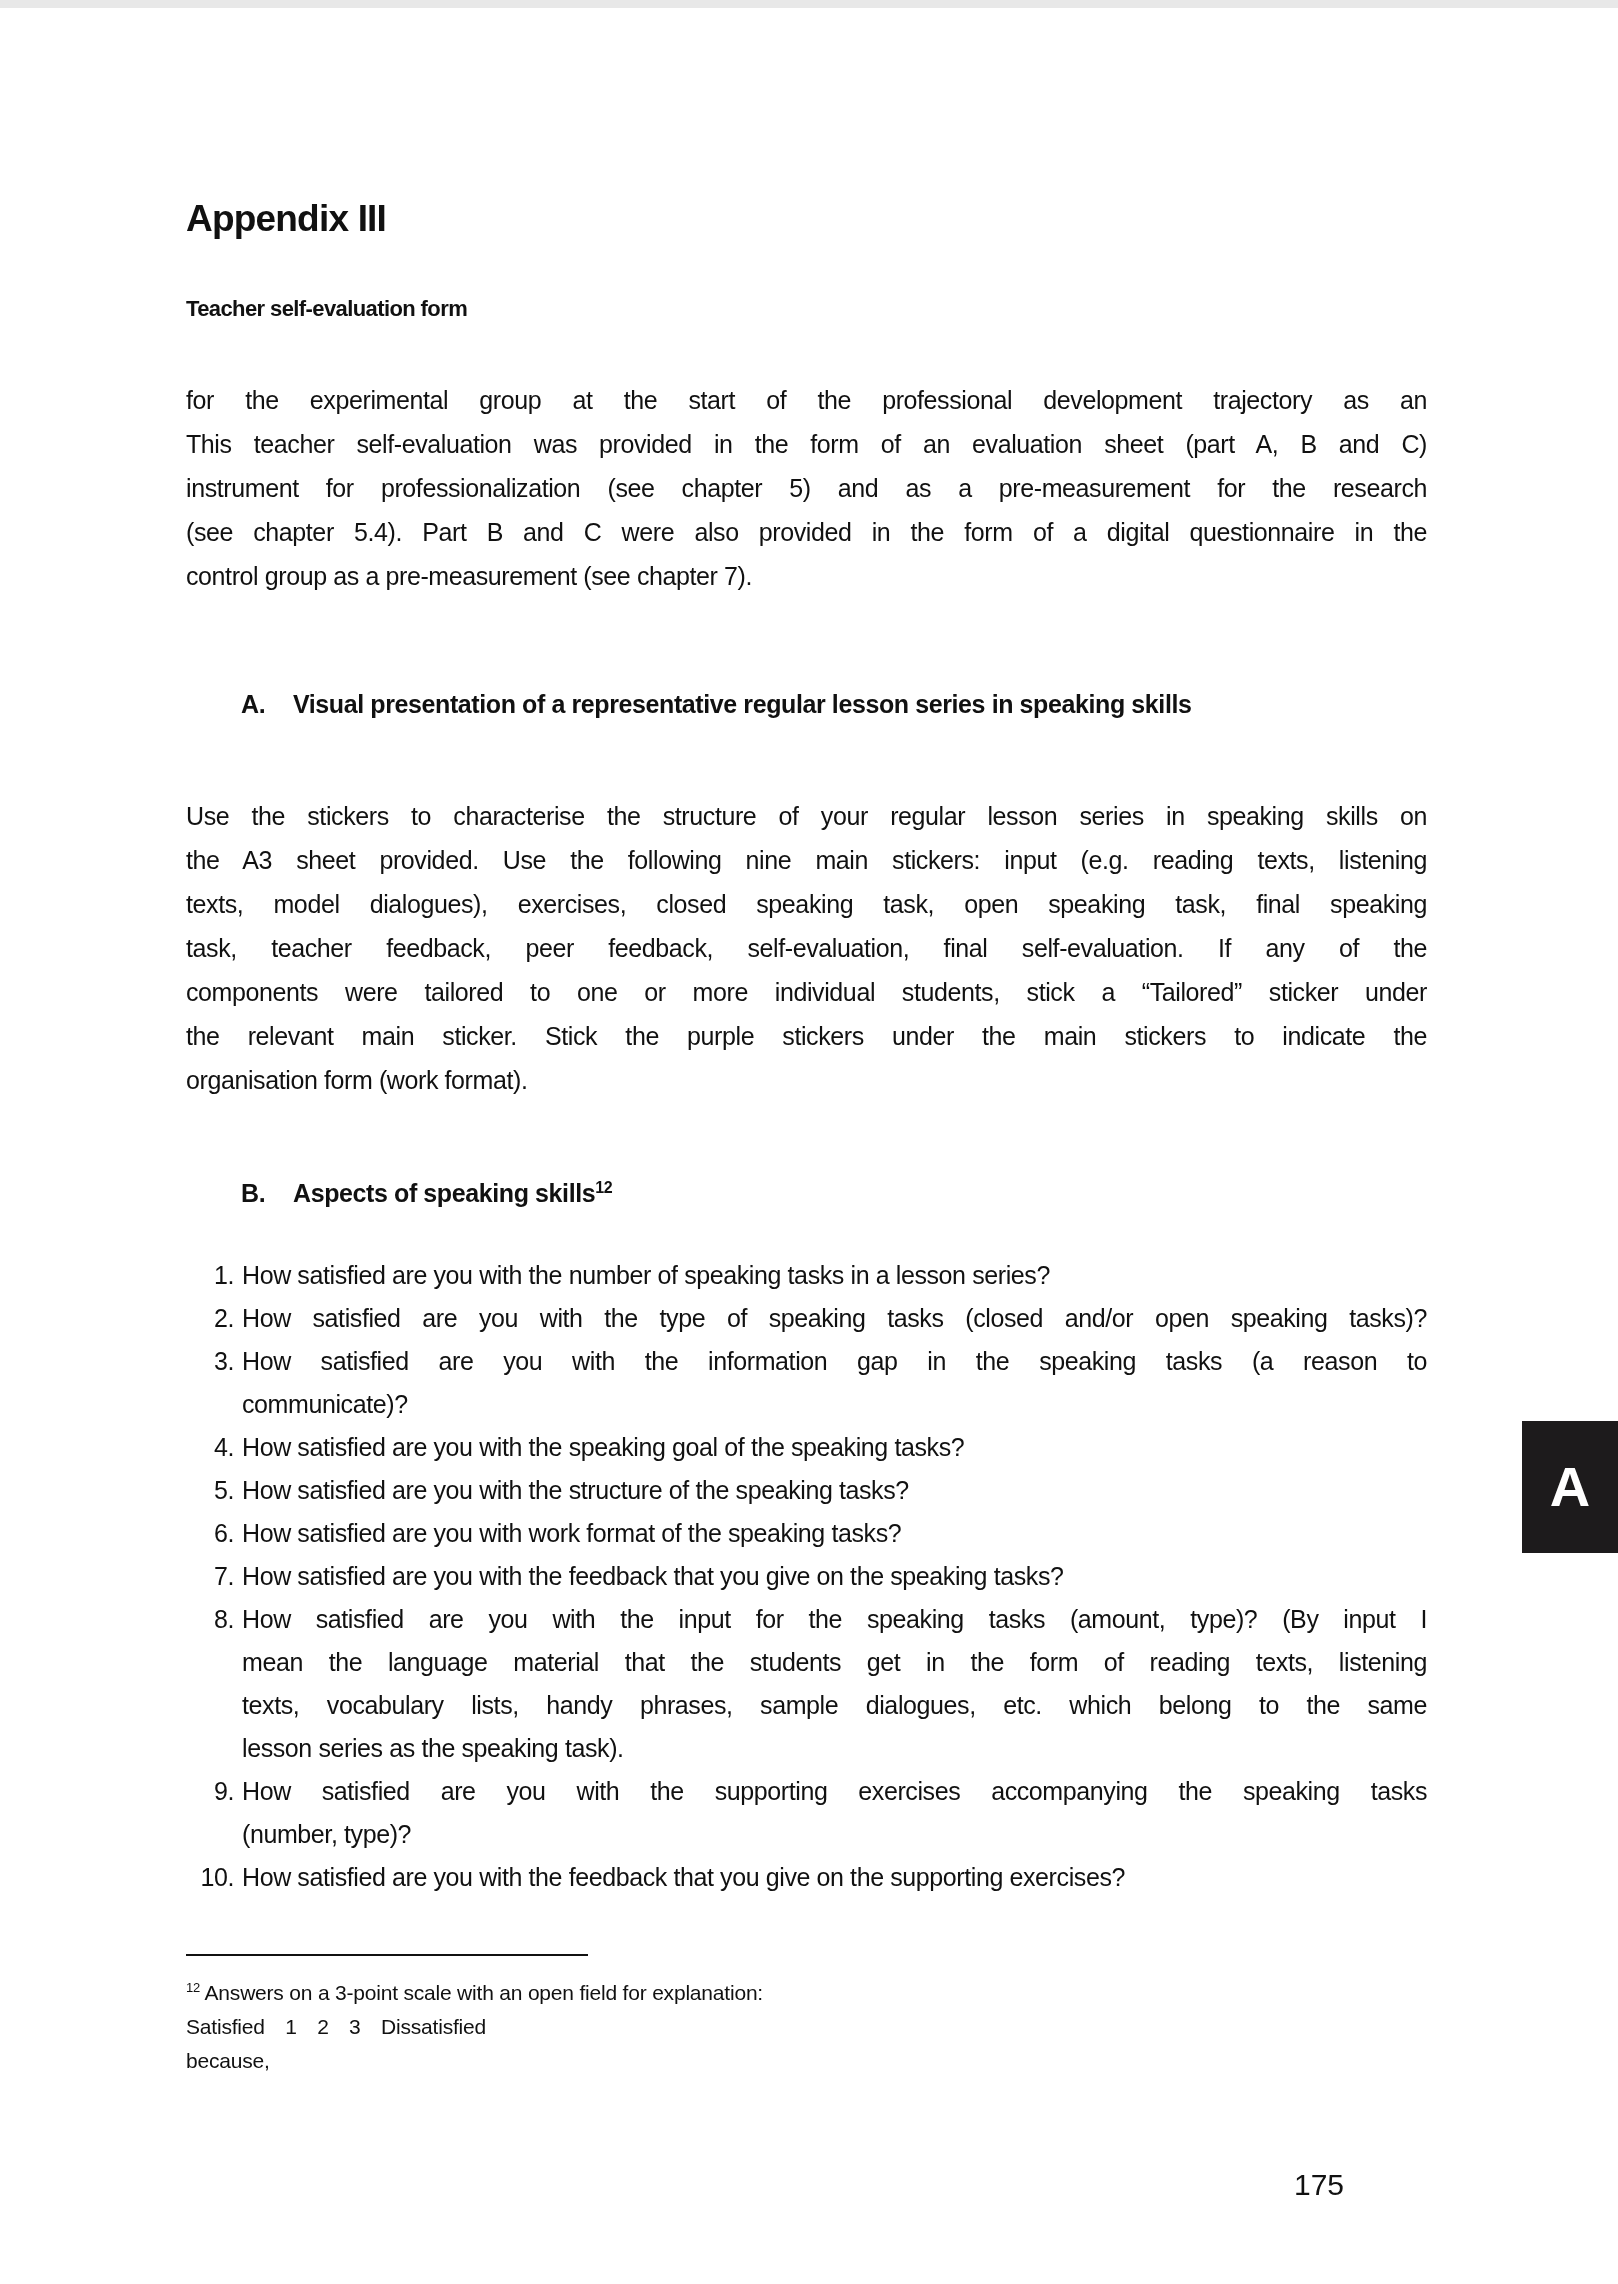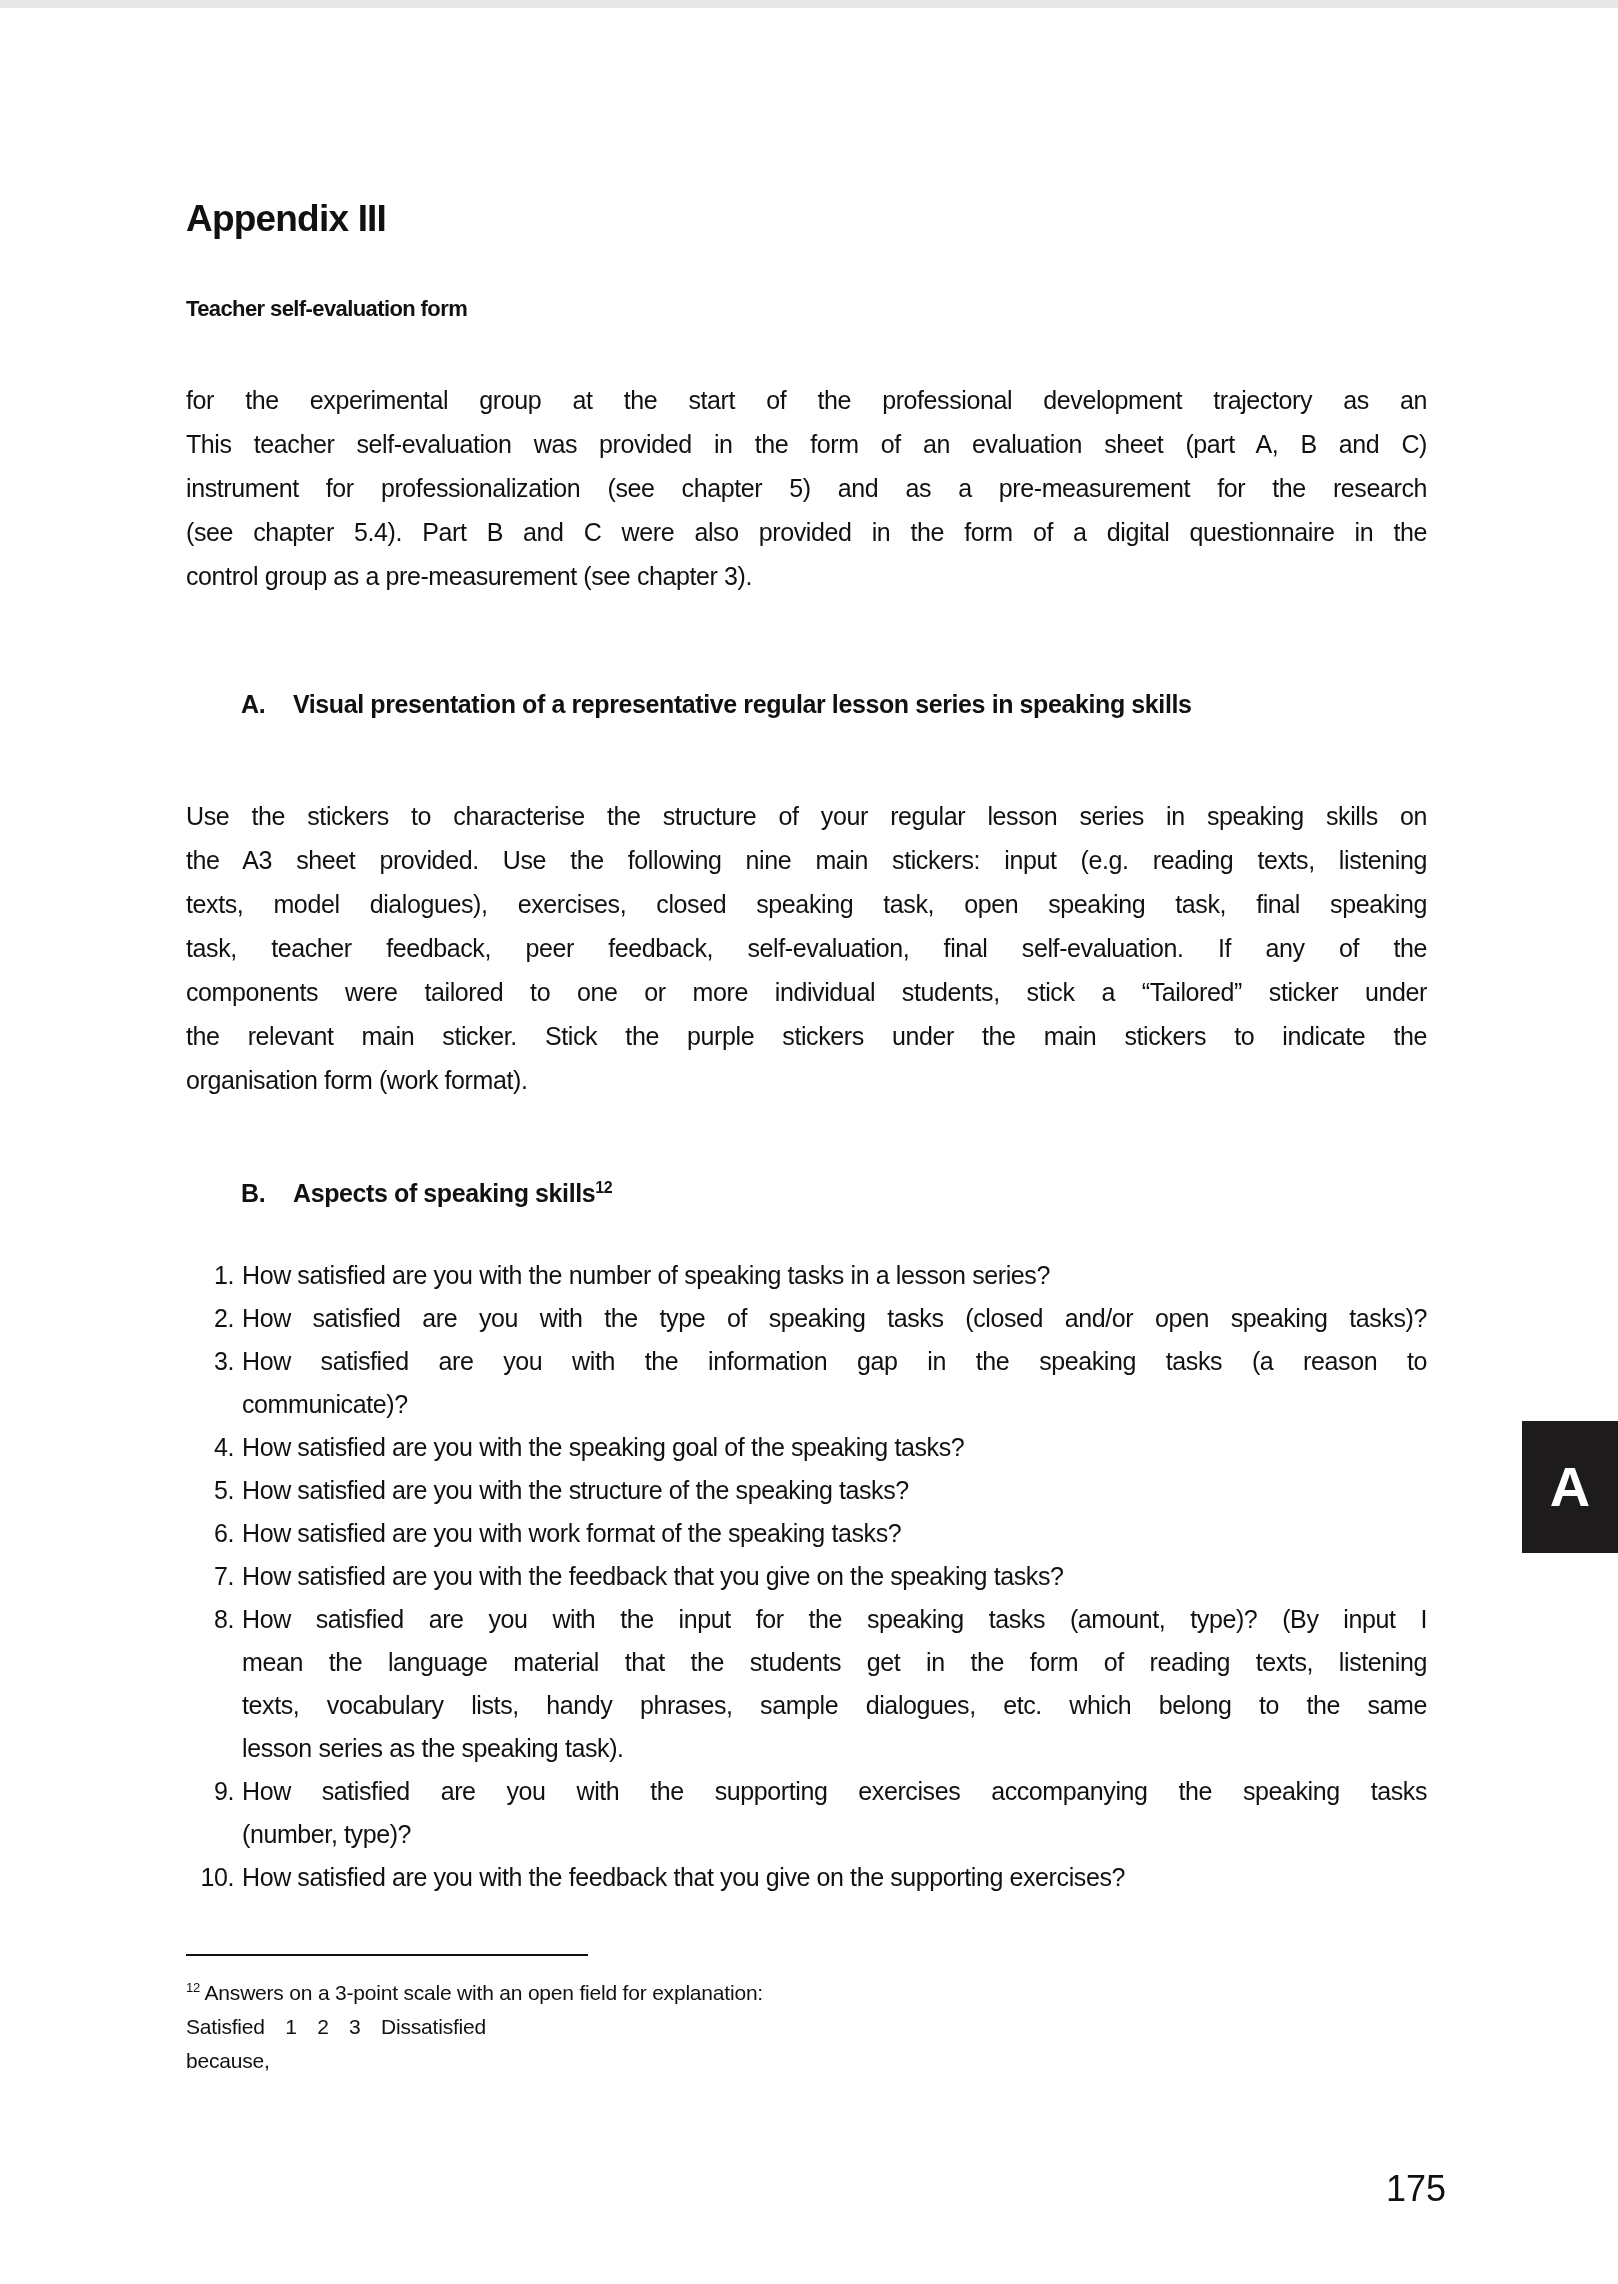--- a/index.html
+++ b/index.html
@@ -65,21 +65,21 @@
   .footnote {
     left: 186px; top: 1968px; width: 1241px;
     font-size: 21px; letter-spacing: -0.2px; line-height: 34px;
   }
   .footnote .ln { height: 34px; }
   .footnote sup { font-size: 13px; vertical-align: super; line-height: 0; }
   .footnote .scale-line { white-space: pre; word-spacing: 4.6px; }
 
   .page-number {
     left: 1294px; top: 2160px; width: 152px;
-    font-size: 36px; text-align: right;
+    font-size: 30px; text-align: left;
     letter-spacing: 0;
   }
 
   .side-tab {
     left: 1522px; top: 1413px; width: 96px; height: 132px;
     display: flex; align-items: center; justify-content: center;
   }
   .side-tab span {
     font-size: 56px; font-weight: bold; line-height: 56px;
   }
@@ -91,21 +91,21 @@
 
   <h1 class="abs doc-title">Appendix III</h1>
 
   <h2 class="abs doc-subtitle">Teacher self-evaluation form</h2>
 
   <div class="abs para" style="top:370px" id="intro-para">
       <div class="ln j">for the experimental group at the start of the professional development trajectory as an</div>
       <div class="ln j">This teacher self-evaluation was provided in the form of an evaluation sheet (part A, B and C)</div>
       <div class="ln j">instrument for professionalization (see chapter 5) and as a pre-measurement for the research</div>
       <div class="ln j">(see chapter 5.4). Part B and C were also provided in the form of a digital questionnaire in the</div>
-      <div class="ln">control group as a pre-measurement (see chapter 3).</div>
+      <div class="ln">control group as a pre-measurement (see chapter 7).</div>
     </div>
 
   <div class="abs heading" style="top:680px">
     <span class="hnum">A.</span><span>Visual presentation of a representative regular lesson series in speaking skills</span>
   </div>
 
   <div class="abs para" style="top:786px" id="section-a-para">
       <div class="ln j">Use the stickers to characterise the structure of your regular lesson series in speaking skills on</div>
       <div class="ln j">the A3 sheet provided. Use the following nine main stickers: input (e.g. reading texts, listening</div>
       <div class="ln j">texts, model dialogues), exercises, closed speaking task, open speaking task, final speaking</div>

